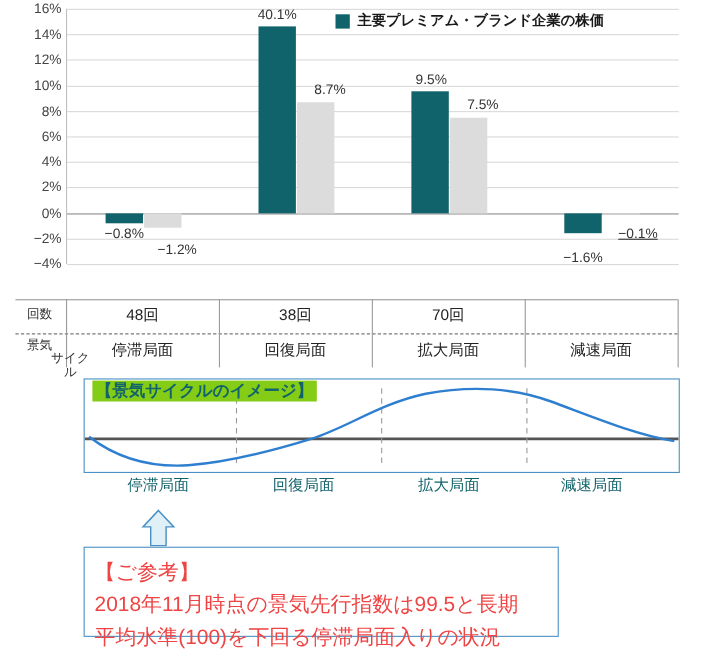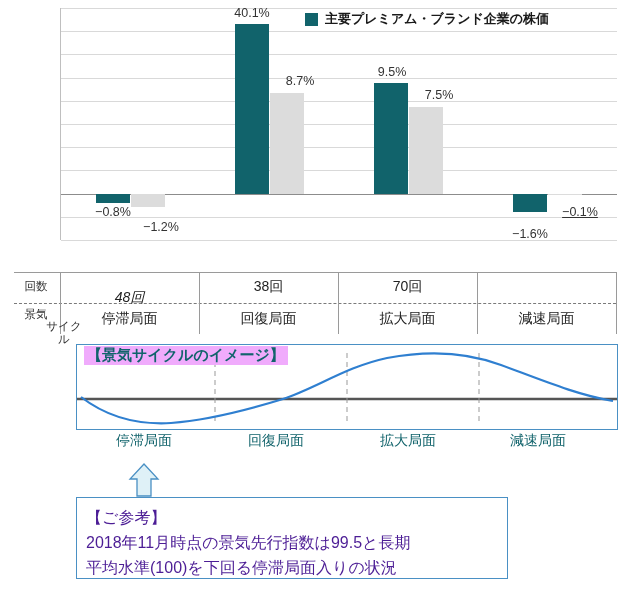--- a/index.html
+++ b/index.html
@@ -157,21 +157,21 @@
     border: 1px solid #4a90c4;
     background: #ffffff;
   }
   #cycle-title {
     position: absolute;
     left: 84px;
     top: 346px;
     font-size: 15px;
     font-weight: bold;
     color: #11636b;
-    background: #f0abfc;
+    background: #84cc16;
     padding: 0 3px;
     z-index: 4;
   }
   #cycle-left-label {
     position: absolute;
     left: 6px;
     top: 358px;
     width: 66px;
     text-align: center;
     font-size: 13px;
@@ -191,41 +191,54 @@
   #callout {
     position: absolute;
     left: 76px;
     top: 497px;
     width: 430px;
     height: 80px;
     border: 1px solid #4a90c4;
     background: #ffffff;
   }
   .callout-line {
-    font-size: 16px;
-    color: #4c1d95;
+    font-size: 19px;
+    color: #ef4444;
     line-height: 1.55;
     padding-left: 9px;
     white-space: nowrap;
   }
   #callout-arrow {
     position: absolute;
     left: 126px;
     top: 462px;
     width: 36px;
     height: 36px;
   }
 </style>
 </head>
 <body>
 
 <div id="root">
 
   <div id="chart-area">
 
+    <div class="y-axis-labels">
+      <div class="y-tick" style="top:0px;">16%</div>
+      <div class="y-tick" style="top:23.2px;">14%</div>
+      <div class="y-tick" style="top:46.4px;">12%</div>
+      <div class="y-tick" style="top:69.6px;">10%</div>
+      <div class="y-tick" style="top:92.8px;">8%</div>
+      <div class="y-tick" style="top:116px;">6%</div>
+      <div class="y-tick" style="top:139.2px;">4%</div>
+      <div class="y-tick" style="top:162.4px;">2%</div>
+      <div class="y-tick" style="top:185.6px;">0%</div>
+      <div class="y-tick" style="top:208.8px;">−2%</div>
+      <div class="y-tick" style="top:232px;">−4%</div>
+    </div>
 
     <div class="plot">
       <div class="gridline" style="top:0px;"></div>
       <div class="gridline" style="top:23.2px;"></div>
       <div class="gridline" style="top:46.4px;"></div>
       <div class="gridline" style="top:69.6px;"></div>
       <div class="gridline" style="top:92.8px;"></div>
       <div class="gridline" style="top:116px;"></div>
       <div class="gridline" style="top:139.2px;"></div>
       <div class="gridline" style="top:162.4px;"></div>
@@ -277,21 +290,21 @@
     <div class="vsep" style="left:46px; top:0px; height:62px;"></div>
     <div class="vsep" style="left:185px; top:0px; height:62px;"></div>
     <div class="vsep" style="left:324px; top:0px; height:62px;"></div>
     <div class="vsep" style="left:463px; top:0px; height:62px;"></div>
     <div class="vsep" style="left:602px; top:0px; height:62px;"></div>
 
     <div class="cat-row-label" style="top:8px;">回数</div>
     <div class="cat-row-label" style="top:36px;">景気</div>
     <div class="cat-row-label" style="top:48px;margin-left:28px;">サイクル</div>
 
-    <div class="cat-cell" style="left:46px; top:17px; width:139px;font-style:italic;">48回</div>
+    <div class="cat-cell" style="left:46px; top:6px; width:139px;">48回</div>
     <div class="cat-cell" style="left:185px; top:6px; width:139px;">38回</div>
     <div class="cat-cell" style="left:324px; top:6px; width:139px;">70回</div>
 
     <div class="cat-cell" style="left:46px; top:38px; width:139px;">停滞局面</div>
     <div class="cat-cell" style="left:185px; top:38px; width:139px;">回復局面</div>
     <div class="cat-cell" style="left:324px; top:38px; width:139px;">拡大局面</div>
     <div class="cat-cell" style="left:463px; top:38px; width:139px;">減速局面</div>
   </div>
 
 

